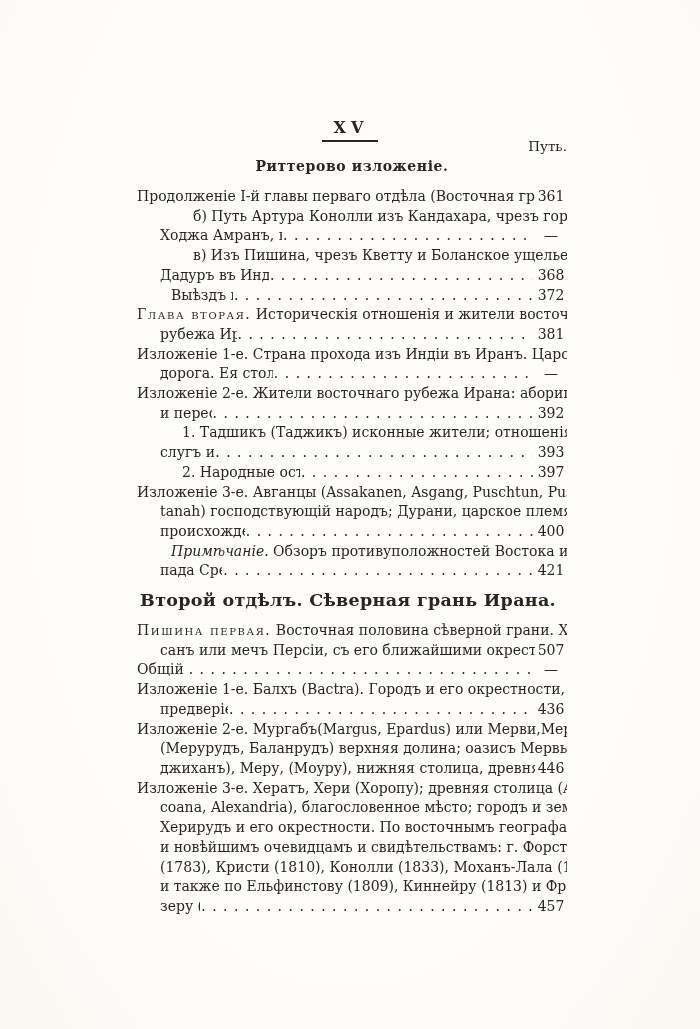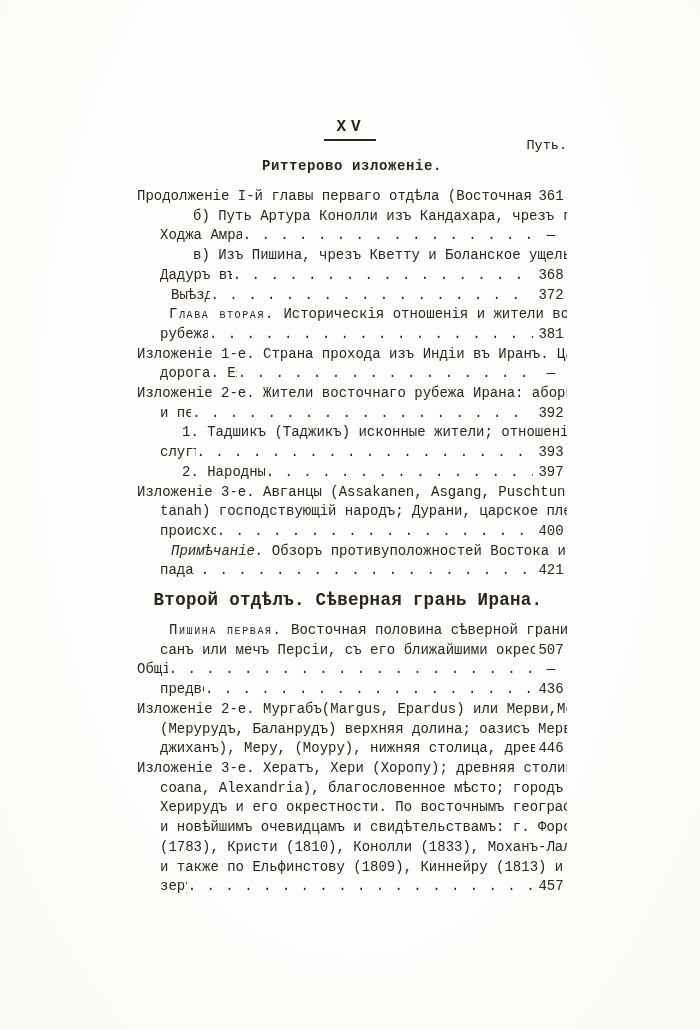--- a/index.html
+++ b/index.html
@@ -3,21 +3,21 @@
 <meta charset="utf-8">
 <style>
   html,body{margin:0;padding:0;}
   body{
     width:700px;height:1029px;overflow:hidden;
     background:#fdfcf9;
     font-family:"DejaVu Serif","Liberation Serif",serif;
     color:#2a261e;
   }
   .sheet{position:relative;width:700px;height:1029px;
-    background:radial-gradient(ellipse at 50% 40%, #fefdfb 60%, #faf8f2 100%);font-family:Liberation Mono, monospace;}
+    background:radial-gradient(ellipse at 50% 40%, #fefdfb 60%, #faf8f2 100%);}
   
   .folio-wrap{position:absolute;top:118px;left:0;right:0;text-align:center;}
   .folio{display:inline-block;font-weight:bold;font-size:16px;letter-spacing:5px;
     padding:0 10px 3px 12px;border-bottom:2px solid #2a261e;}
   
   .stran{position:absolute;top:138px;right:133px;font-size:13.5px;}
   
   .toc{position:absolute;left:137px;top:158px;width:430px;}
   .sec1-heading{font-weight:bold;font-size:14px;text-align:center;
     letter-spacing:.6px;margin:0 0 13px 0;}
@@ -28,21 +28,21 @@
   .txt{white-space:nowrap;flex:0 1 auto;min-width:0;overflow:hidden;}
   .ind-0 .txt{padding-left:0;}
   .ind-1 .txt{padding-left:23px;}
   .ind-2 .txt{padding-left:34px;}
   .ind-3 .txt{padding-left:45px;}
   .ind-4 .txt{padding-left:56px;}
   .leader{flex:1 1 auto;min-width:6px;overflow:hidden;white-space:nowrap;
     margin:0 2px 0 1px;}
   .leader::after{content:". . . . . . . . . . . . . . . . . . . . . . . . . . . . . . . . . . . . . . . . . . . . . . . . . . . . . . . . . . . . . . . .";letter-spacing:1px;}
   .pg{flex:0 0 auto;min-width:32px;text-align:center;}
-  .sc{font-variant:small-caps;letter-spacing:1.6px;margin-left:32px;}
+  .sc{font-variant:small-caps;letter-spacing:1.6px;}
   .it{font-style:italic;}
 </style>
 </head>
 <body>
 
 <div class="sheet">
 
   <div class="folio-wrap">
     <span class="folio">XV</span>
   </div>
@@ -142,20 +142,23 @@
         </div>
         <div class="row ind-1">
           <span class="txt"><span>санъ или мечъ Персіи, съ его ближайшими окрестностями</span></span>
           <span class="pg">507</span>
         </div>
         <div class="row ind-0">
           <span class="txt"><span>Общій обзоръ</span></span>
           <span class="leader"></span>
           <span class="pg">—</span>
         </div>
+        <div class="row ind-0">
+          <span class="txt"><span>Изложеніе 1-е. Балхъ (Bactra). Городъ и его окрестности,</span></span>
+        </div>
         <div class="row ind-1">
           <span class="txt"><span>предверіе Хорассана</span></span>
           <span class="leader"></span>
           <span class="pg">436</span>
         </div>
         <div class="row ind-0">
           <span class="txt"><span>Изложеніе 2-е. Мургабъ(Margus, Epardus) или Мерви,Меручакъ</span></span>
         </div>
         <div class="row ind-1">
           <span class="txt"><span>(Мерурудъ, Баланрудъ) верхняя долина; оазисъ Мервь (Шах-</span></span>

